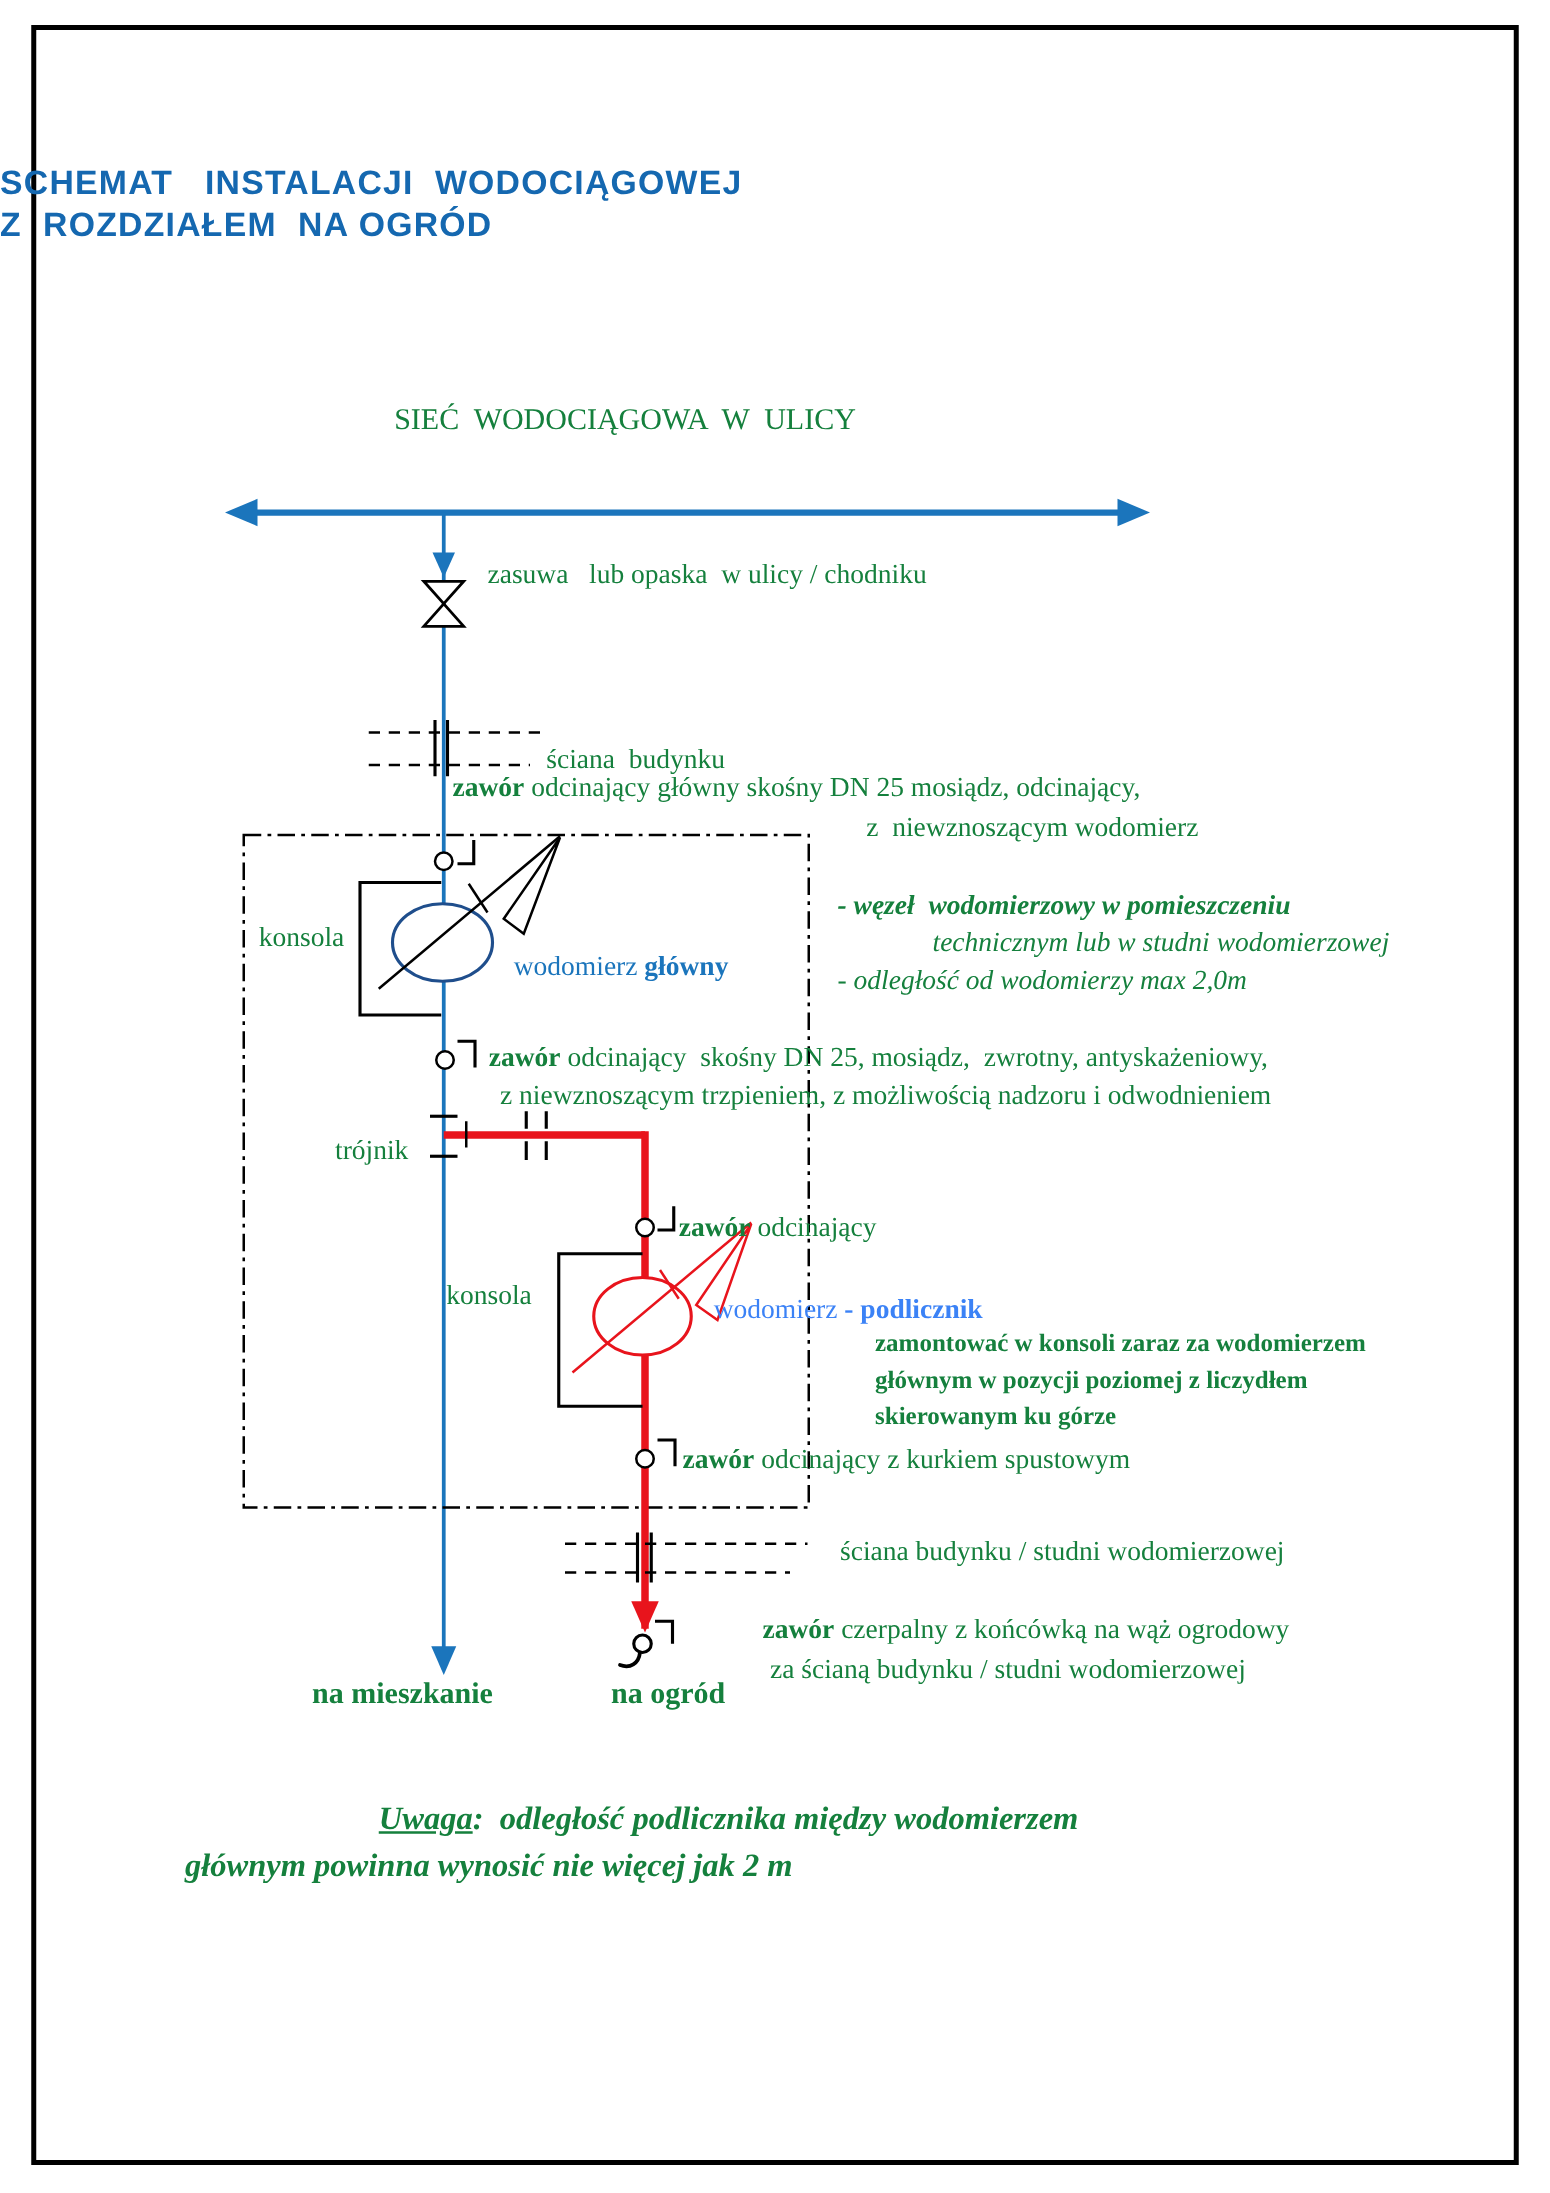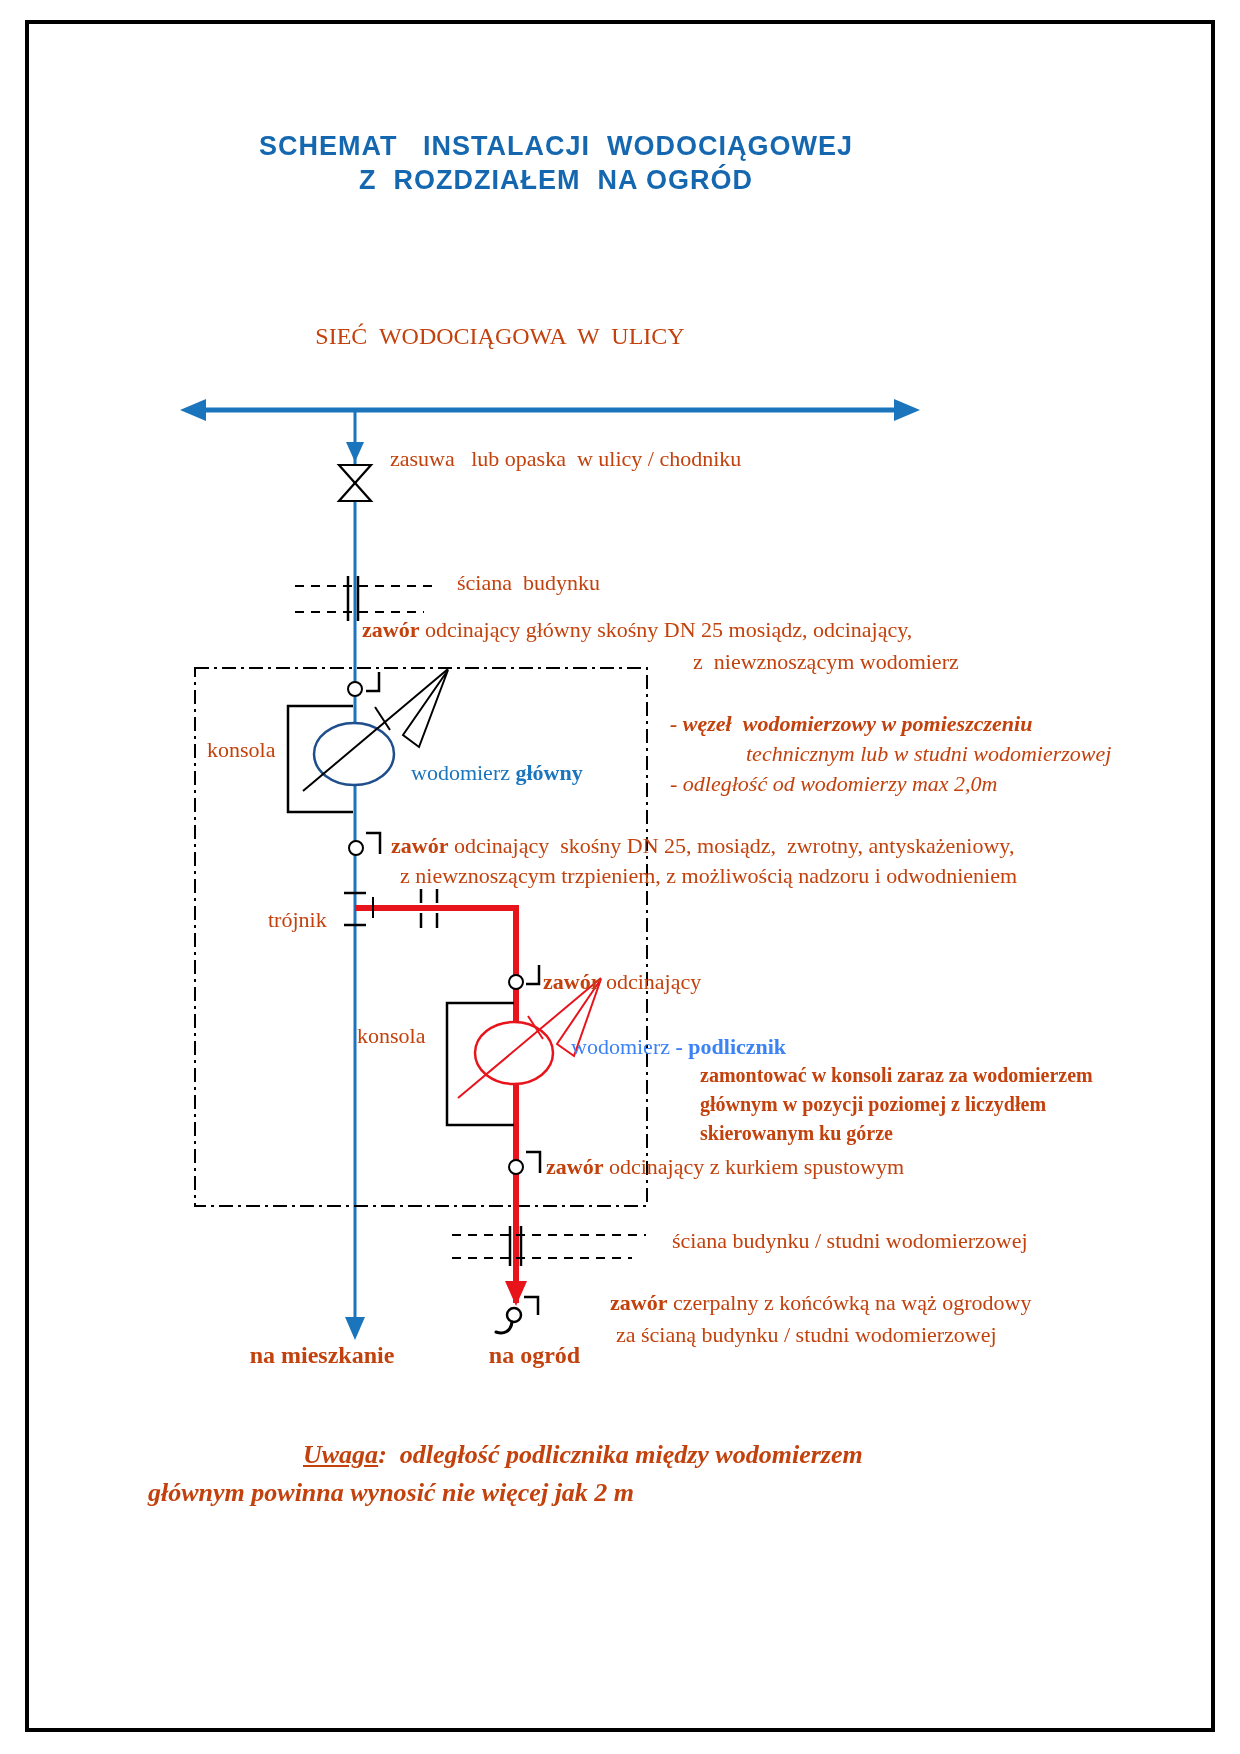--- a/index.html
+++ b/index.html
@@ -1,23 +1,23 @@
 <!DOCTYPE html>
 <html><head>
 <meta charset="utf-8">
 <style>
   html,body{margin:0;padding:0;background:#fff;}
   .page{position:relative;width:1240px;height:1754px;background:#fff;overflow:hidden;
         font-family:"Liberation Serif",serif;}
   .frame{position:absolute;left:25px;top:20px;width:1182px;height:1704px;border:4px solid #000;}
   svg.diag{position:absolute;left:0;top:0;z-index:1;}
-  .lbl{position:absolute;z-index:2;font-size:22px;color:#c2410c;white-space:pre;line-height:1.1;}
+  .lbl{position:absolute;z-index:2;font-size:22px;color:#15803d;white-space:pre;line-height:1.1;}
   .b{font-weight:bold;}
   .title{font-family:"Liberation Sans",sans-serif;font-weight:bold;font-size:27px;
-         color:#1568b0;text-align:center;left:0;width:1112px;letter-spacing:1px;}
+         color:#1568b0;left:0;width:1112px;letter-spacing:1px;}
   .street{font-size:24px;text-align:center;left:0;width:1000px;}
   .it{font-style:italic;}
   .blue{color:#1b75bc;}
   .green{color:#3b82f6;}
   .sub{font-weight:bold;font-size:20px;}
   .big{font-weight:bold;font-size:24px;text-align:center;}
   .note{font-weight:bold;font-style:italic;font-size:26px;}
   .u{text-decoration:underline;}
 </style>
 </head>
@@ -124,21 +124,21 @@
     </g>
   </svg>
 
   <div class="lbl title" style="top:132px;">SCHEMAT   INSTALACJI  WODOCIĄGOWEJ</div>
   <div class="lbl title" style="top:166px;">Z  ROZDZIAŁEM  NA OGRÓD</div>
 
   <div class="lbl street" style="top:323px;">SIEĆ  WODOCIĄGOWA  W  ULICY</div>
 
   <div class="lbl" style="left:390px;top:447px;">zasuwa   lub opaska  w ulicy / chodniku</div>
 
-  <div class="lbl" style="left:437px;top:571px;margin-left:20px;">ściana  budynku</div>
+  <div class="lbl" style="left:437px;top:595px;">ściana  budynku</div>
 
   <div class="lbl" style="left:362px;top:618px;"><span class="b">zawór</span><span> odcinający główny skośny DN 25 mosiądz, odcinający,</span></div>
   <div class="lbl" style="left:693px;top:650px;">z  niewznoszącym wodomierz</div>
 
   <div class="lbl" style="left:207px;top:738px;">konsola</div>
 
   <div class="lbl blue" style="left:411px;top:761px;"><span>wodomierz </span><span class="b">główny</span></div>
 
   <div class="lbl it" style="left:670px;top:712px;font-weight:bold;">- węzeł  wodomierzowy w pomieszczeniu</div>
   <div class="lbl it" style="left:746px;top:742px;">technicznym lub w studni wodomierzowej</div>

